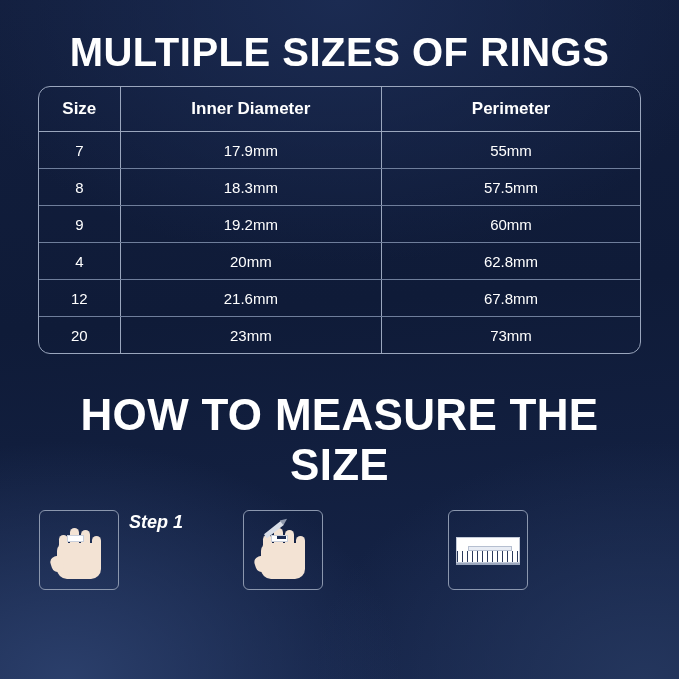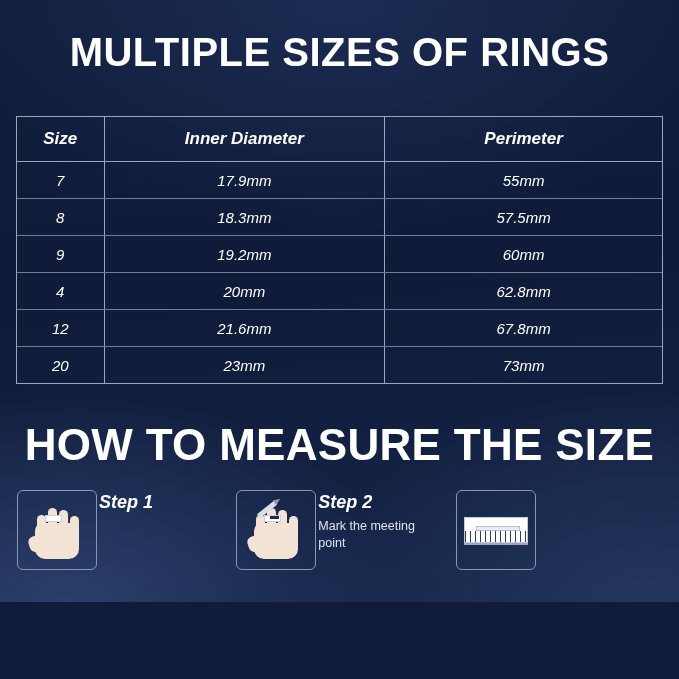--- a/index.html
+++ b/index.html
@@ -9,46 +9,45 @@
   body {
     width: 679px;
     height: 679px;
     background: #101c3a;
     font-family: "Liberation Sans", sans-serif;
     overflow: hidden;
   }
   .page {
     position: relative;
     width: 679px;
-    height: 602px;
+    height: 679px;
     background:
       radial-gradient(ellipse 90% 60% at 50% 0%, #1b2b52 0%, rgba(27,43,82,0) 65%),
       radial-gradient(ellipse 70% 50% at 10% 100%, #2b3f6b 0%, rgba(43,63,107,0) 70%),
       radial-gradient(ellipse 70% 50% at 95% 100%, #24365d 0%, rgba(36,54,93,0) 70%),
       linear-gradient(175deg, #121e3d 0%, #0f1b38 45%, #16254a 100%);
     box-sizing: border-box;
-    padding: 0 16px;
+    padding: 0 38px;
   }
 
   .title {
     text-align: center;
     color: #ffffff;
     font-size: 40px;
     font-weight: bold;
     letter-spacing: 0.5px;
     padding-top: 30px;
     line-height: 1.1;
   }
 
   .table-wrap {
-    margin-top: 42px;
+    margin-top: 12px;
     border: 1px solid #9aa6bd;
-    border-radius: 0;
+    border-radius: 12px;
     overflow: hidden;
-    font-style: italic;
   }
   table {
     width: 100%;
     border-collapse: collapse;
     color: #ffffff;
   }
   th, td {
     text-align: center;
     border-right: 1px solid #9aa6bd;
     border-bottom: 1px solid #6f7e9b;
@@ -97,21 +96,21 @@
     width: 78px;
     height: 78px;
     border: 1px solid #8b97ae;
     border-radius: 6px;
     flex: 0 0 78px;
     position: relative;
     overflow: hidden;
     background: transparent;
   }
   .step-text {
-    margin-left: 2px;
+    margin-left: 10px;
     padding-top: 2px;
   }
   .step-head {
     color: #ffffff;
     font-size: 18px;
     font-weight: bold;
     font-style: italic;
     line-height: 1.15;
   }
   .step-desc {
@@ -322,24 +321,20 @@
           <div class="finger f2"></div>
           <div class="finger f3"></div>
           <div class="finger f4"></div>
           <div class="palm"></div>
           <div class="thumb"></div>
           <div class="paper-strip"></div>
           <div class="mark-line"></div>
           <div class="pen"></div>
         </div>
       </div>
-      <div class="step-text">
-        <div class="step-head">Step 2</div>
-        <div class="step-desc">Mark the meeting point</div>
-      </div>
     </div>
 
     <div class="step">
       <div class="step-img">
         <div class="ruler-box">
           <div class="ruler-strip"></div>
           <div class="ruler-ticks"></div>
         </div>
         <div class="ruler-base"></div>
       </div>

